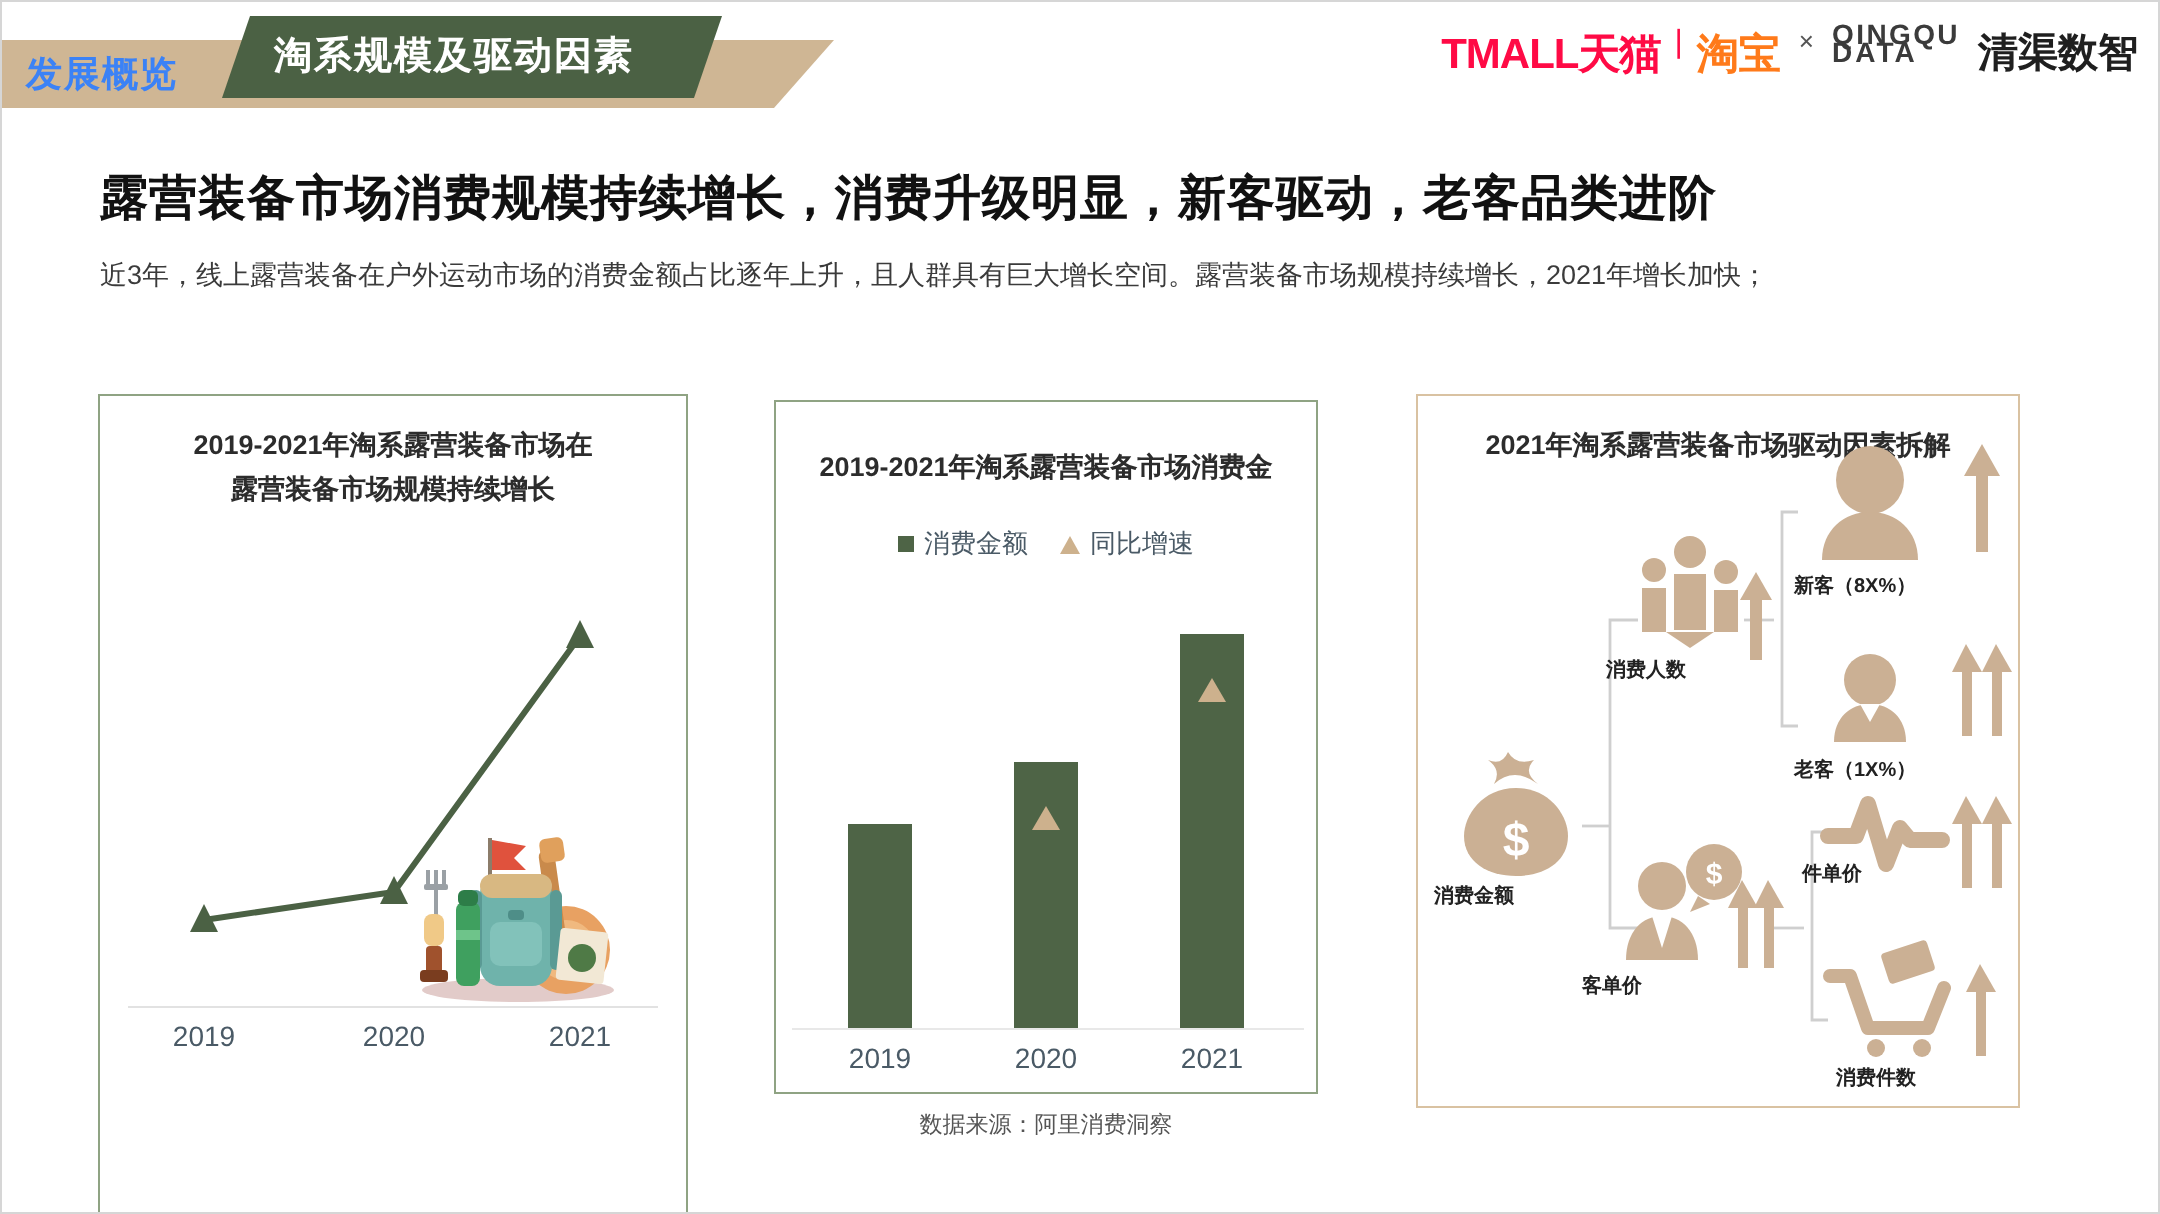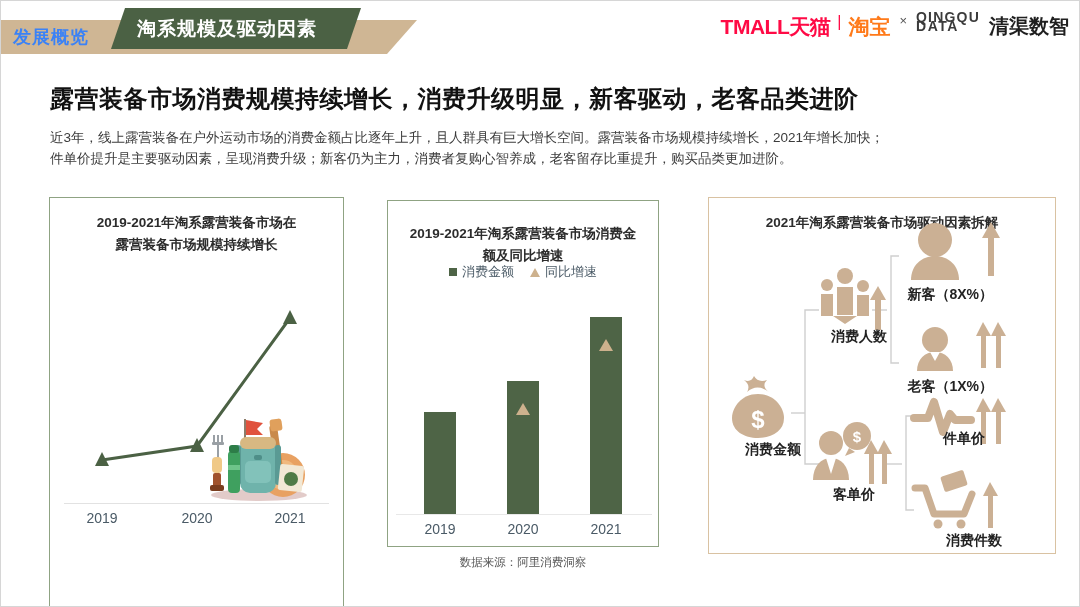--- a/index.html
+++ b/index.html
@@ -66,21 +66,21 @@
     font-size:13.5px;line-height:21px;color:#3b3b3b;
   }
   .subtext p{margin:0;}
 
   
   .panel{position:absolute;background:#fff;box-sizing:border-box;}
   .panel-green{border:1px solid #8fa383;}
   .panel-tan{border:1px solid #d9c2a2;}
   .p1{left:48px;top:196px;width:295px;height:444px;}
   .p2{left:386px;top:199px;width:272px;height:347px;}
-  .p3{left:707px;top:196px;width:348px;height:357px;}
+  .p3{left:707px;top:196px;width:302px;height:357px;}
 
   .ptitle{
     position:absolute;left:0;right:0;text-align:center;
     font-size:13.5px;font-weight:700;color:#2c2c2c;line-height:22px;
   }
   .p1 .ptitle{top:14px;}
   .p2 .ptitle{top:22px;}
   .p3 .ptitle{top:14px;}
 
   
@@ -116,21 +116,21 @@
   .xlab2{
     position:absolute;top:320px;width:70px;text-align:center;
     font-size:14px;color:#4a5a66;
   }
   .src{
     position:absolute;left:386px;top:554px;width:272px;text-align:center;
     font-size:11.5px;color:#555;
   }
 
   
-  .d-node{position:absolute;text-align:right;font-size:14px;color:#222;font-weight:700;}
+  .d-node{position:absolute;text-align:left;font-size:10px;color:#222;font-weight:700;}
 </style>
 </head>
 <body>
 
 <div class="slide">
 
   <div class="hdr">
     <div class="tan-band"></div>
     <div class="tan-label">发展概览</div>
     <div class="green-trap"></div>
@@ -145,21 +145,20 @@
         <span>QINGQU</span>
         <span>DATA</span>
       </span>
       <span class="b-qingqu">清渠数智</span>
     </div>
   </div>
 
   <div class="headline">露营装备市场消费规模持续增长，消费升级明显，新客驱动，老客品类进阶</div>
   <div class="subtext">
     <p>近3年，线上露营装备在户外运动市场的消费金额占比逐年上升，且人群具有巨大增长空间。露营装备市场规模持续增长，2021年增长加快；</p>
-    <p>件单价提升是主要驱动因素，呈现消费升级；新客仍为主力，消费者复购心智养成，老客留存比重提升，购买品类更加进阶。</p>
   </div>
 
   <div class="panel panel-green p1">
     <div class="ptitle">
       <div>2019-2021年淘系露营装备市场在</div>
       <div>露营装备市场规模持续增长</div>
     </div>
 
     <svg class="c1" viewBox="0 0 293 354">
 
@@ -222,21 +221,20 @@
 
     <div class="axis1"></div>
     <div class="xlab1" style="left:17px;">2019</div>
     <div class="xlab1" style="left:112px;">2020</div>
     <div class="xlab1" style="left:205px;">2021</div>
   </div>
 
   <div class="panel panel-green p2">
     <div class="ptitle">
       <div>2019-2021年淘系露营装备市场消费金</div>
-      <div>额及同比增速</div>
     </div>
 
     <div class="legend2">
       <span class="lg">
         <i class="sw-sq"></i>
         <span>消费金额</span>
       </span>
       <span class="lg">
         <i class="sw-tri"></i>
         <span>同比增速</span>

